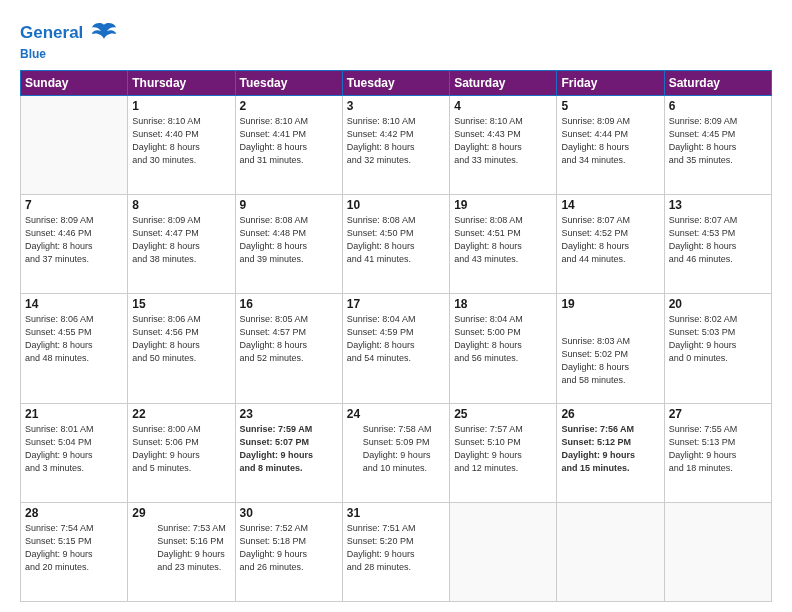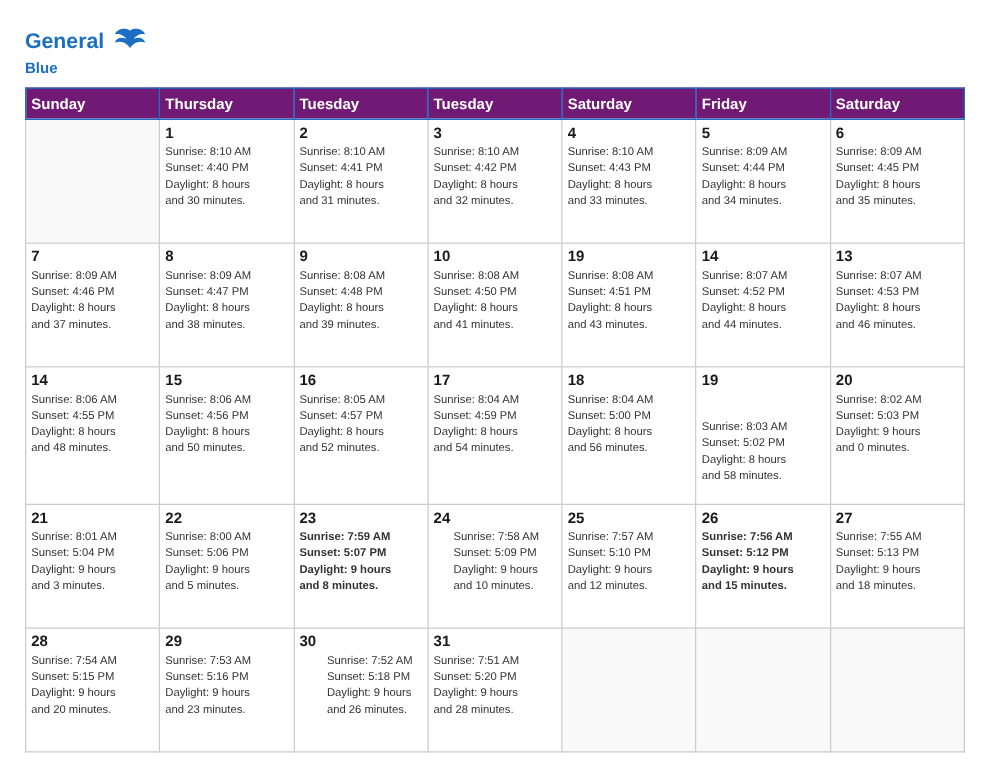--- a/index.html
+++ b/index.html
@@ -322,28 +322,28 @@
         <tr class="week-row">
           <td>
             <span class="day-num">28</span>
             <div class="day-info" style="white-space: pre-line;">Sunrise: 7:54 AM
 Sunset: 5:15 PM
 Daylight: 9 hours
 and 20 minutes.</div>
           </td>
           <td>
             <span class="day-num">29</span>
-            <div class="day-info" style="white-space: pre-line;">Sunrise: 7:53 AM
+            <div class="day-info" style="white-space: pre-line; margin-left: 25px;">Sunrise: 7:53 AM
 Sunset: 5:16 PM
 Daylight: 9 hours
 and 23 minutes.</div>
           </td>
           <td>
             <span class="day-num">30</span>
-            <div class="day-info" style="white-space: pre-line; margin-left: 22px;">Sunrise: 7:52 AM
+            <div class="day-info" style="white-space: pre-line;">Sunrise: 7:52 AM
 Sunset: 5:18 PM
 Daylight: 9 hours
 and 26 minutes.</div>
           </td>
           <td>
             <span class="day-num">31</span>
             <div class="day-info" style="white-space: pre-line;">Sunrise: 7:51 AM
 Sunset: 5:20 PM
 Daylight: 9 hours
 and 28 minutes.</div>

